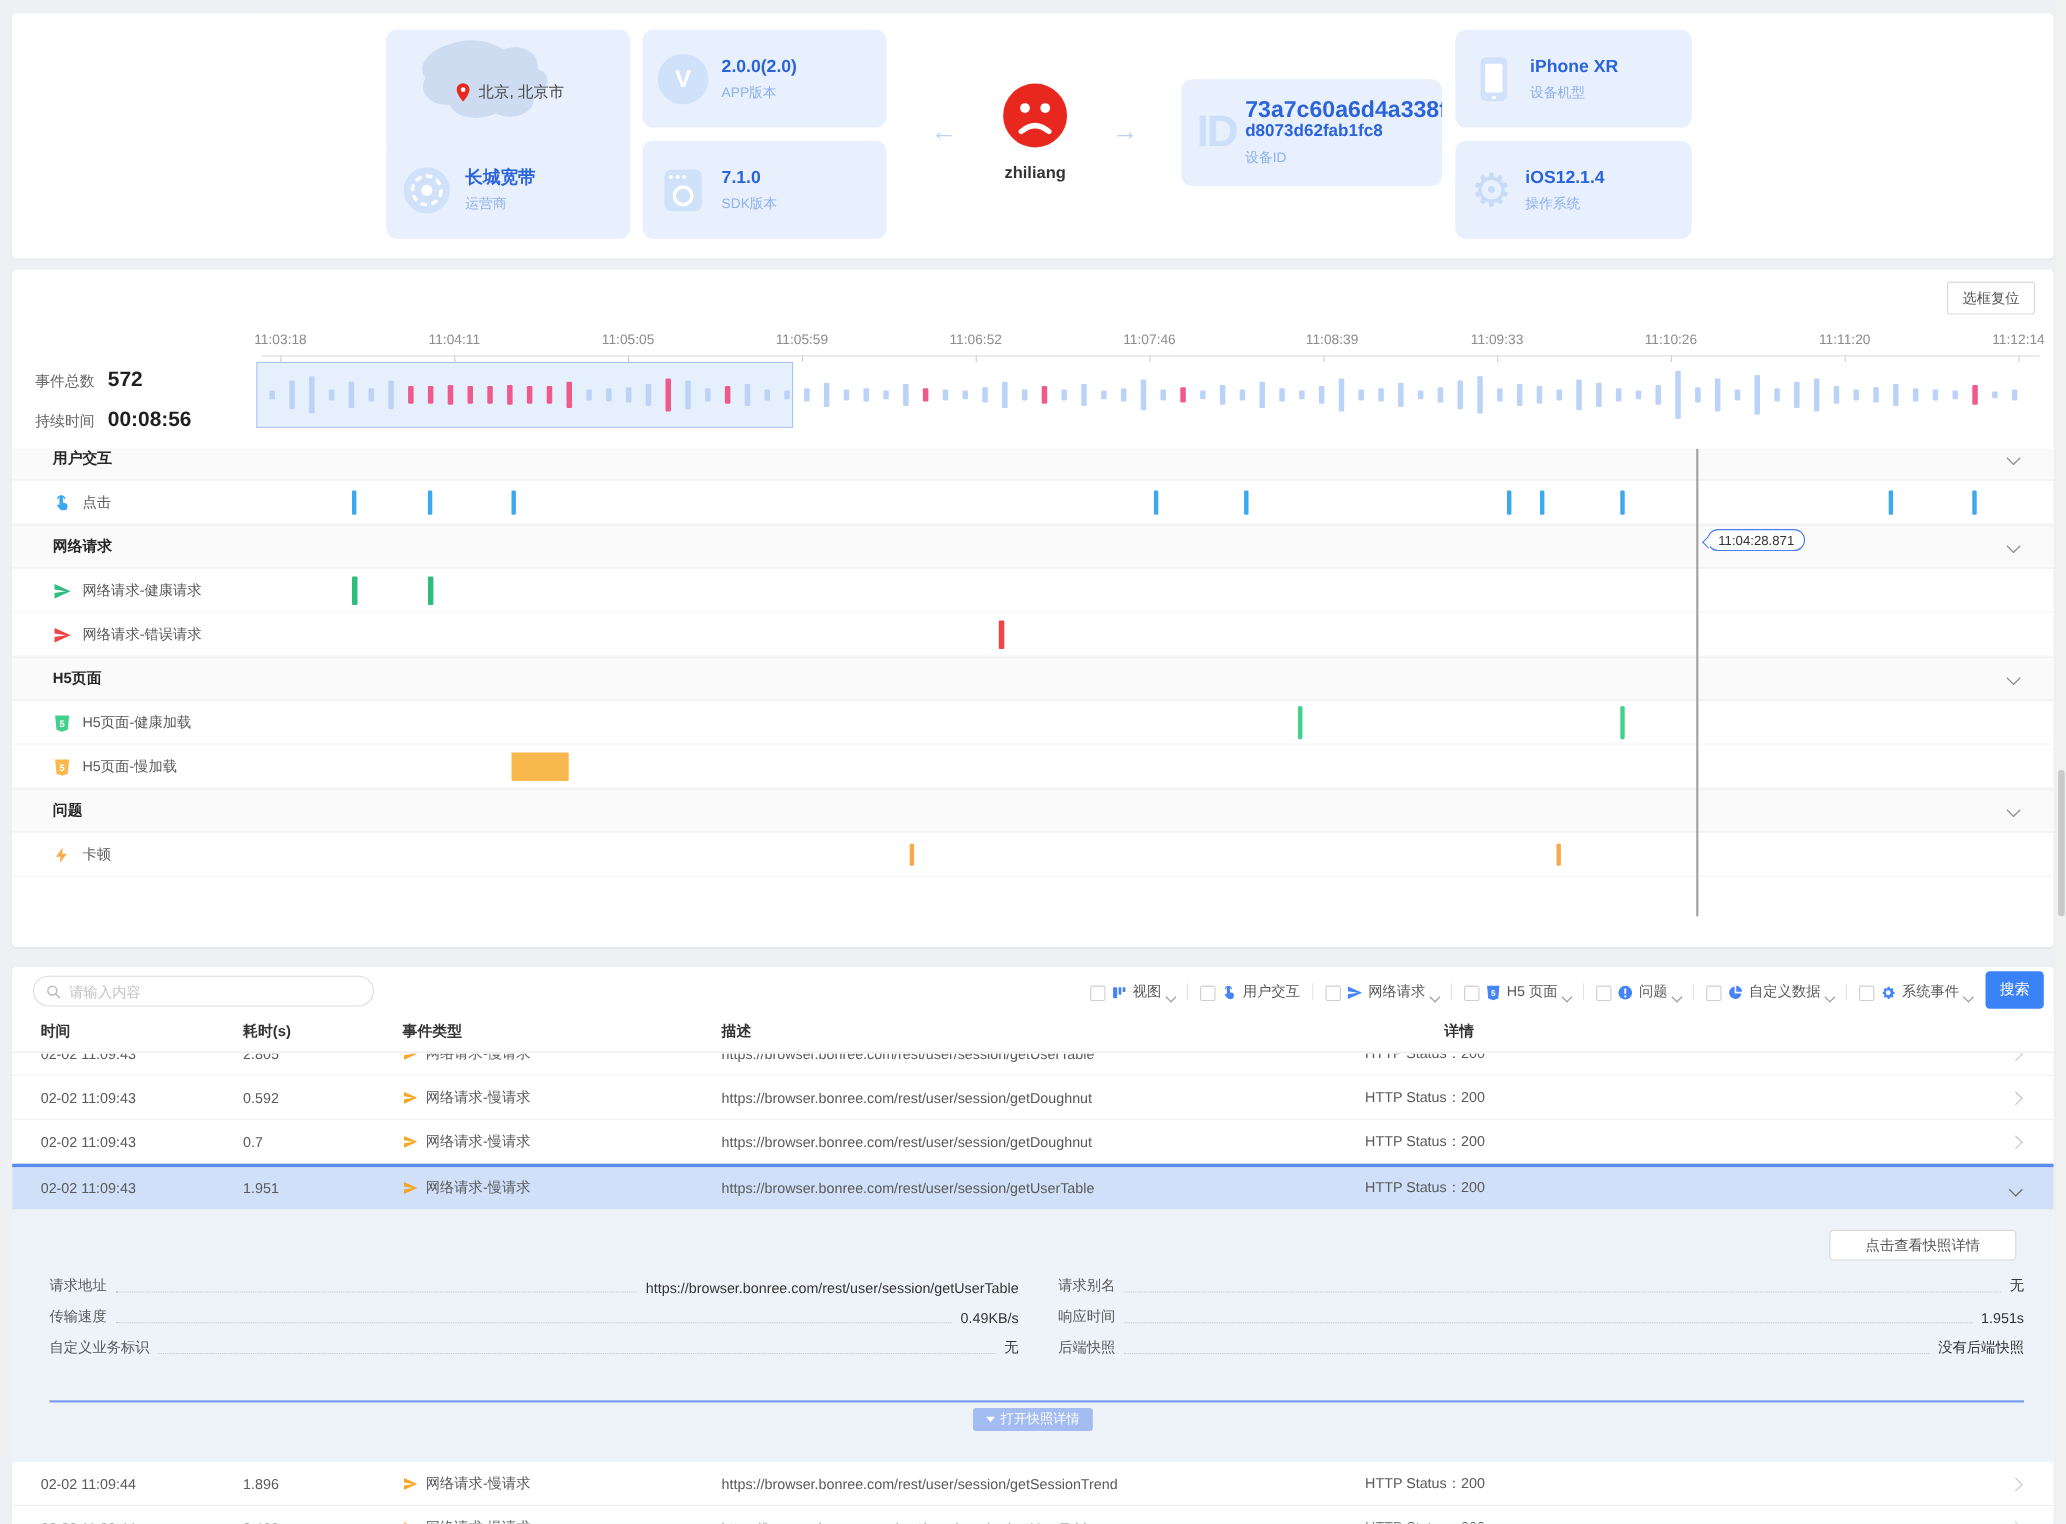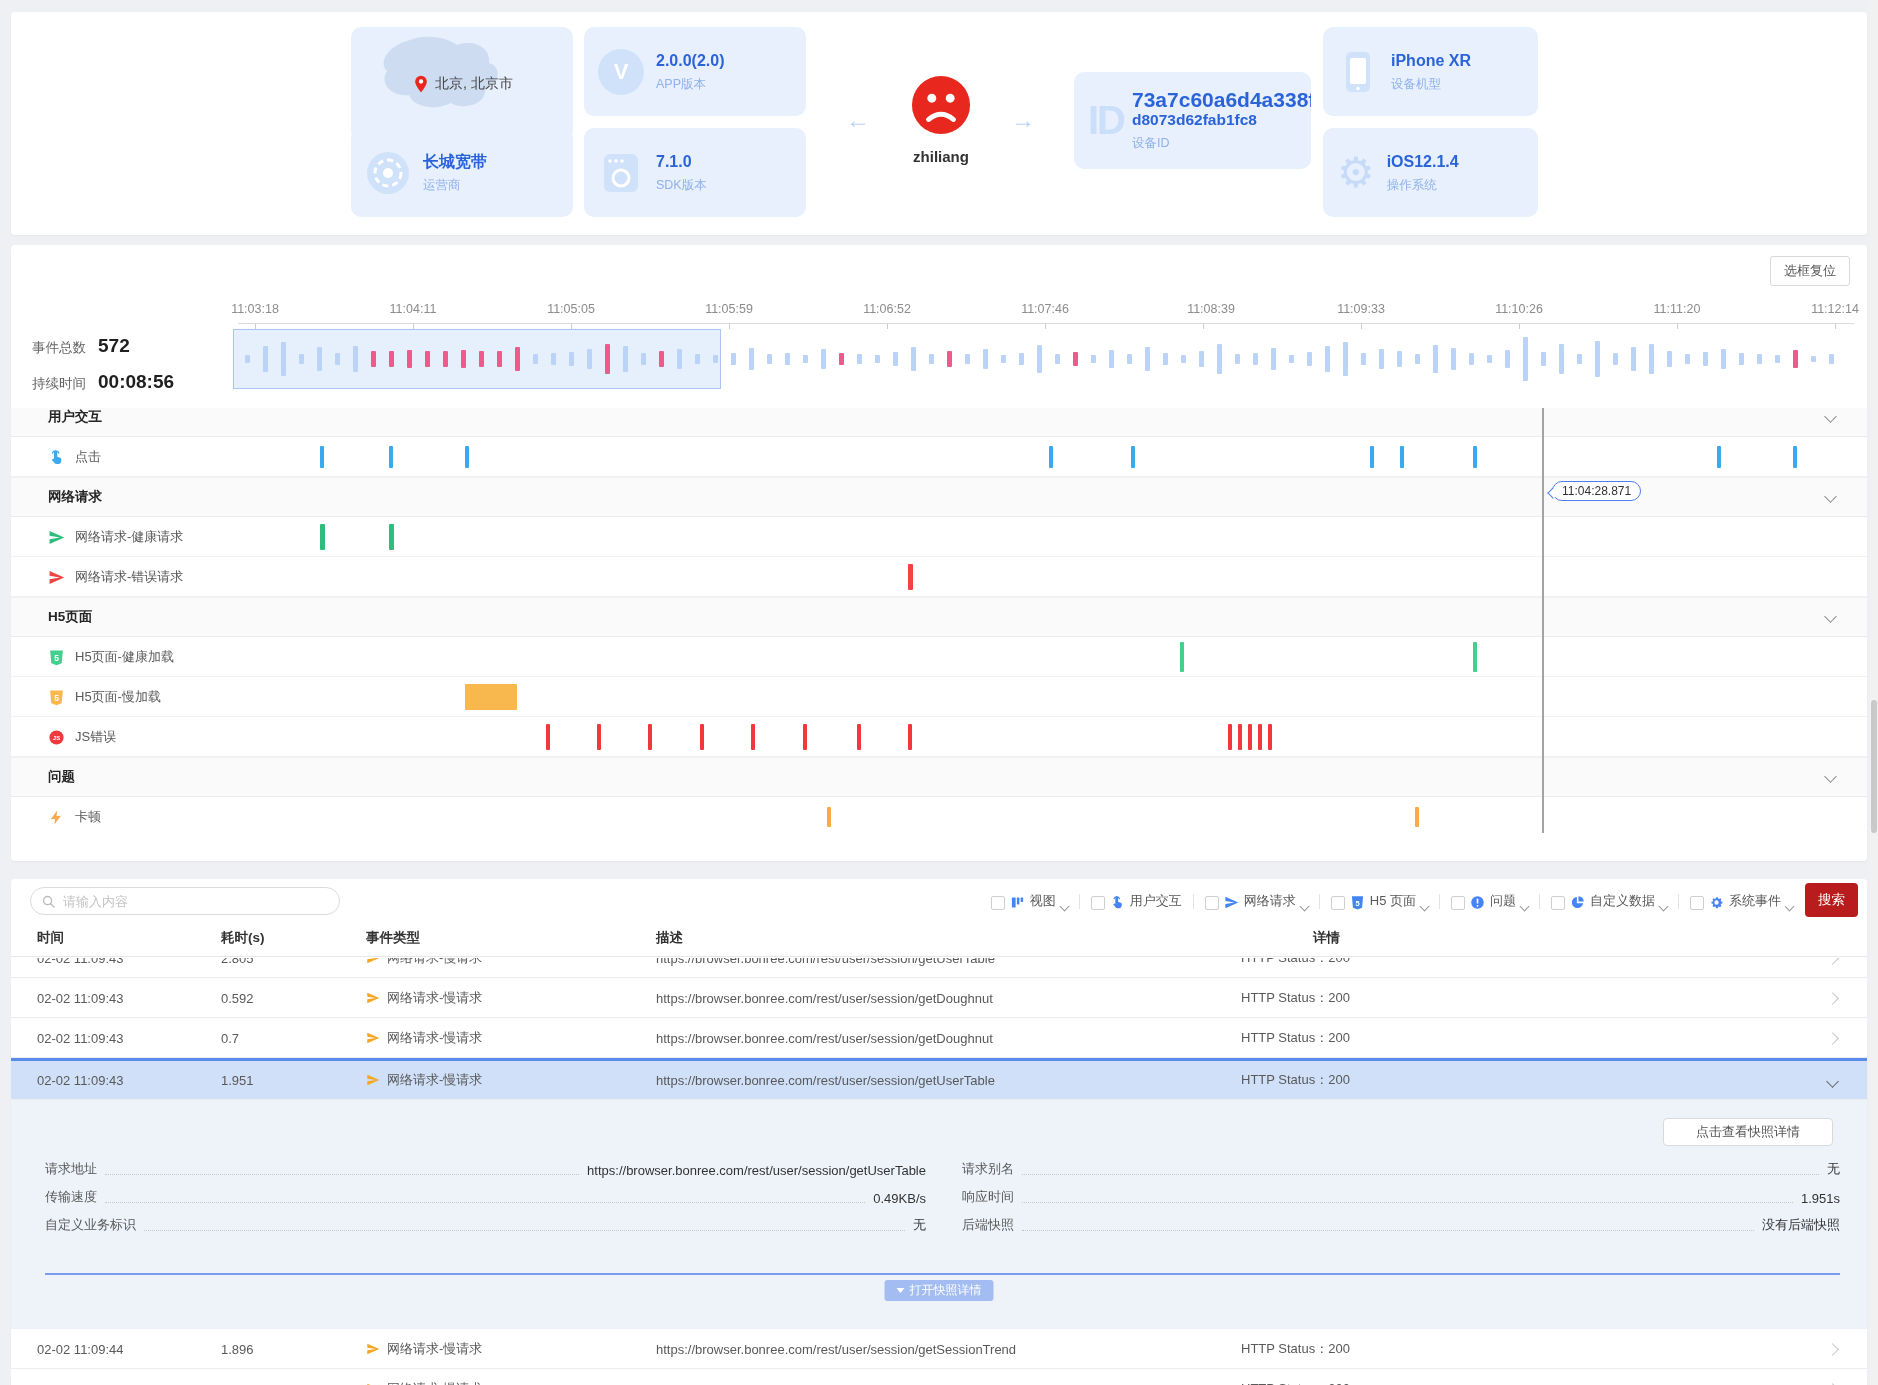--- a/index.html
+++ b/index.html
@@ -54,21 +54,21 @@
   #search-box { position:absolute; left:19px; top:8px; width:310px; height:28px; }
   #search-input { width:100%; height:100%; border:1px solid #dcdcdc; border-radius:15px; padding:0 12px 0 32px; font-size:13px; color:#555; outline:none; }
   #search-input::placeholder { color:#c3c3c3; }
   #search-box svg { position:absolute; left:11px; top:7px; }
   #filter-bar { position:absolute; right:74px; top:8px; height:28px; display:flex; align-items:center; gap:11px; }
   .f-item { display:flex; align-items:flex-end; gap:5px; cursor:pointer; }
   .f-check { width:14px; height:14px; border:1px solid #cfcfcf; border-radius:2px; background:#fff; }
   .f-label { font-size:13px; color:#595959; white-space:nowrap; }
   .f-chev { width:7px; height:7px; border-right:1.3px solid #999; border-bottom:1.3px solid #999; transform:rotate(45deg); margin-top:-3px; }
   .f-sep { width:1px; height:15px; background:#e3e3e3; }
-  #search-btn { position:absolute; right:9px; top:4px; width:53px; height:34px; background:#b91c1c; color:#fff; border:none; border-radius:4px; font-size:13.5px; cursor:pointer; }
+  #search-btn { position:absolute; right:9px; top:4px; width:53px; height:34px; background:#3b82f6; color:#fff; border:none; border-radius:4px; font-size:13.5px; cursor:pointer; }
   #thead { position:absolute; left:0; right:0; top:40px; height:38px; border-bottom:1px solid #e8e8e8; background:#fff; z-index:2; }
   .th { position:absolute; top:10px; font-size:13.5px; font-weight:bold; color:#333; }
   #tbody { position:absolute; left:0; right:0; top:79px; bottom:0; overflow:hidden; }
   .tr { height:40px; border-bottom:1px solid #ededed; position:relative; background:#fff; }
   .tr.first { margin-top:-20px; }
   .tr.selected { background:#cfe0f8; border-top:3px solid #5a8bef; height:42px; }
   .td { position:absolute; top:50%; transform:translateY(-50%); font-size:13px; color:#595959; white-space:nowrap; }
   .td-type { display:flex; align-items:center; gap:7px; }
   .row-chev { position:absolute; right:30px; top:16px; }
   
@@ -377,42 +377,20 @@
         <div class="t-row">
           <div class="t-row-head">
             <svg viewBox="0 0 24 24" width="17" height="17" fill="#f9b84e">
               <path d="M3 2h18l-1.7 18.2L12 23l-7.3-2.8z"></path>
               <text x="12" y="17" font-size="12" font-weight="bold" fill="#fff" text-anchor="middle">5</text>
             </svg>
             <span class="t-row-label">H5页面-慢加载</span>
           </div>
           <div class="mark" style="left: 454px; width: 52px; height: 26px; top: 7px; background: rgb(249, 184, 78);"></div>
         </div>
-        <div class="t-row">
-          <div class="t-row-head">
-            <svg viewBox="0 0 24 24" width="17" height="17" fill="#f0383d">
-              <circle cx="12" cy="12" r="10"></circle>
-              <text x="12" y="15.5" font-size="8.5" font-weight="bold" fill="#fff" text-anchor="middle">JS</text>
-            </svg>
-            <span class="t-row-label">JS错误</span>
-          </div>
-          <div class="mark" style="left: 535px; width: 4px; height: 26px; top: 7px; background: rgb(240, 56, 61);"></div>
-          <div class="mark" style="left: 586px; width: 4px; height: 26px; top: 7px; background: rgb(240, 56, 61);"></div>
-          <div class="mark" style="left: 637px; width: 4px; height: 26px; top: 7px; background: rgb(240, 56, 61);"></div>
-          <div class="mark" style="left: 689px; width: 4px; height: 26px; top: 7px; background: rgb(240, 56, 61);"></div>
-          <div class="mark" style="left: 740px; width: 4px; height: 26px; top: 7px; background: rgb(240, 56, 61);"></div>
-          <div class="mark" style="left: 792px; width: 4px; height: 26px; top: 7px; background: rgb(240, 56, 61);"></div>
-          <div class="mark" style="left: 846px; width: 4px; height: 26px; top: 7px; background: rgb(240, 56, 61);"></div>
-          <div class="mark" style="left: 897px; width: 4px; height: 26px; top: 7px; background: rgb(240, 56, 61);"></div>
-          <div class="mark" style="left: 1217px; width: 4px; height: 26px; top: 7px; background: rgb(240, 56, 61);"></div>
-          <div class="mark" style="left: 1227px; width: 4px; height: 26px; top: 7px; background: rgb(240, 56, 61);"></div>
-          <div class="mark" style="left: 1237px; width: 4px; height: 26px; top: 7px; background: rgb(240, 56, 61);"></div>
-          <div class="mark" style="left: 1247px; width: 4px; height: 26px; top: 7px; background: rgb(240, 56, 61);"></div>
-          <div class="mark" style="left: 1257px; width: 4px; height: 26px; top: 7px; background: rgb(240, 56, 61);"></div>
-        </div>
         <div class="t-group">
           <span class="t-group-label">问题</span>
           <span class="chev chev-down g-chev"></span>
         </div>
         <div class="t-row">
           <div class="t-row-head">
             <svg viewBox="0 0 24 24" width="17" height="17" fill="#f9a94a">
               <path d="M13 2 4 14h6l-1 8 9-12h-6z"></path>
             </svg>
             <span class="t-row-label">卡顿</span>

